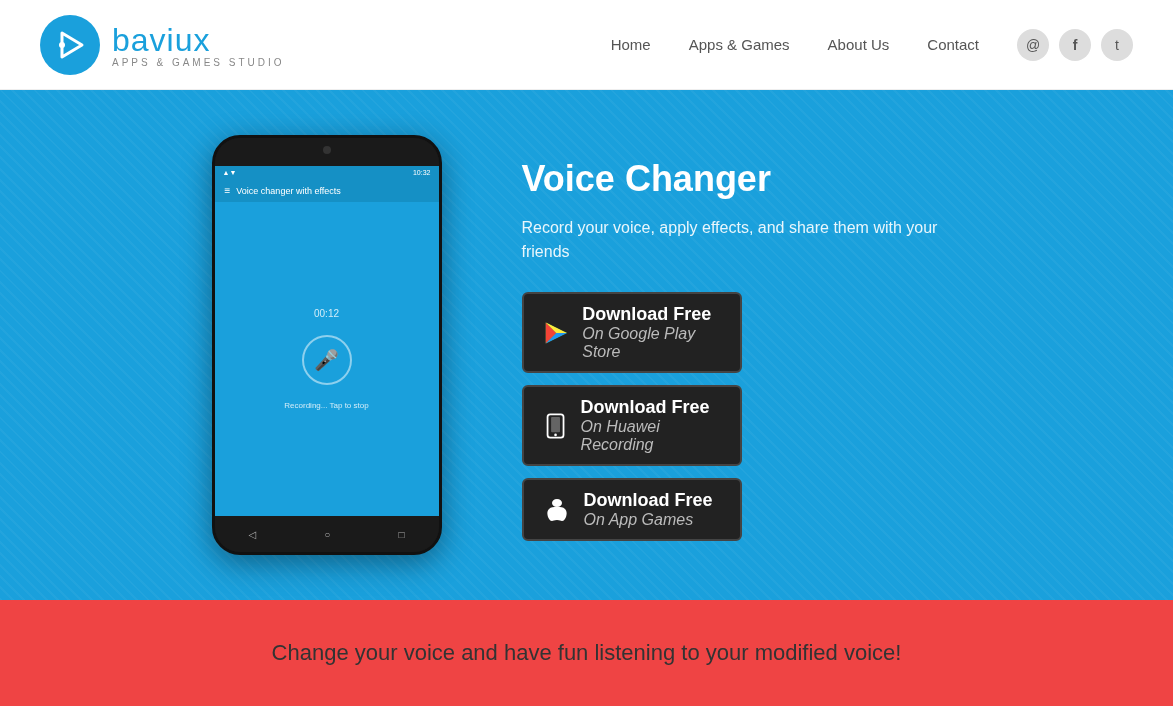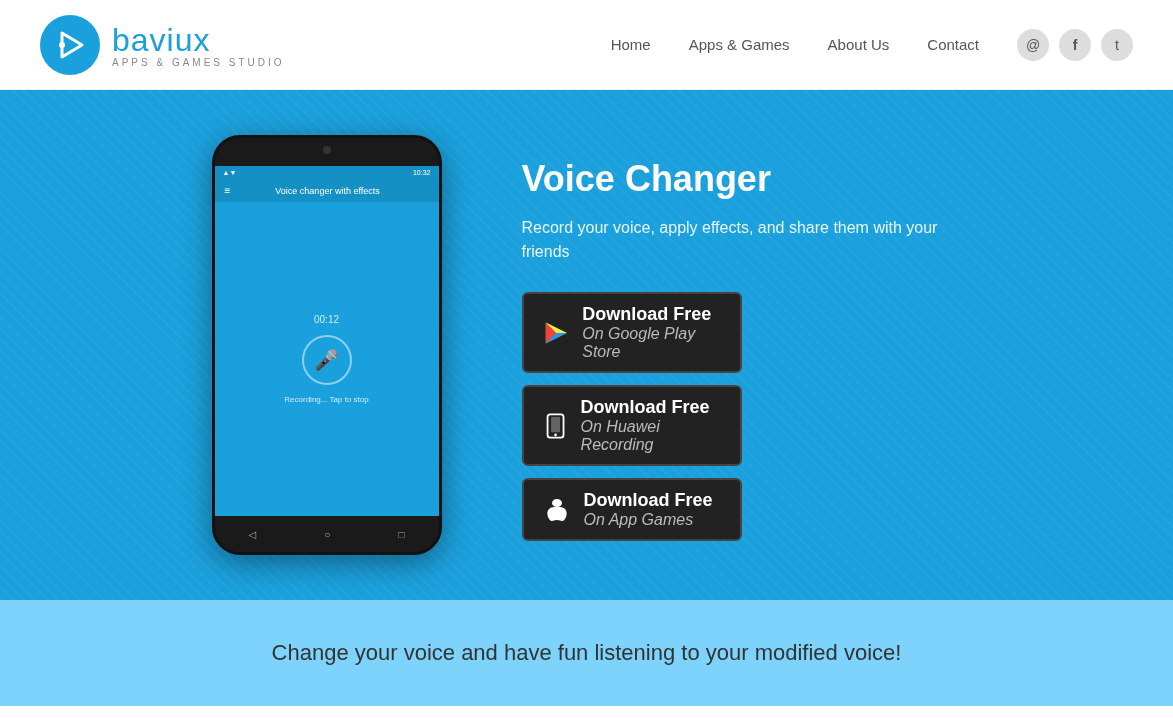--- a/index.html
+++ b/index.html
@@ -151,29 +151,28 @@
       gap: 6px;
     }
     .hamburger-icon {
       font-size: 10px;
       color: #fff;
     }
     .phone-app-title {
       font-size: 9px;
       color: #fff;
       font-weight: 500;
-      margin-left: 39px;
     }
     .phone-content {
       flex: 1;
       display: flex;
       flex-direction: column;
       align-items: center;
       justify-content: center;
-      gap: 10px;
+      gap: 16px;
     }
     .phone-timer {
       font-size: 10px;
       color: rgba(255,255,255,0.8);
     }
     .mic-circle {
       width: 50px;
       height: 50px;
       border-radius: 50%;
       border: 2px solid rgba(255,255,255,0.5);
@@ -247,21 +246,21 @@
       color: #fff;
     }
     .dl-sub {
       font-size: 16px;
       color: #bbb;
       font-style: italic;
     }
 
     
     .tagline-section {
-      background: #7dd3fc;
+      background: #ef4444;
       padding: 40px 4px;
       text-align: center;
     }
     .tagline-text {
       font-size: 22px;
       color: #333;
     }
   </style>
 </head>
 <body>

